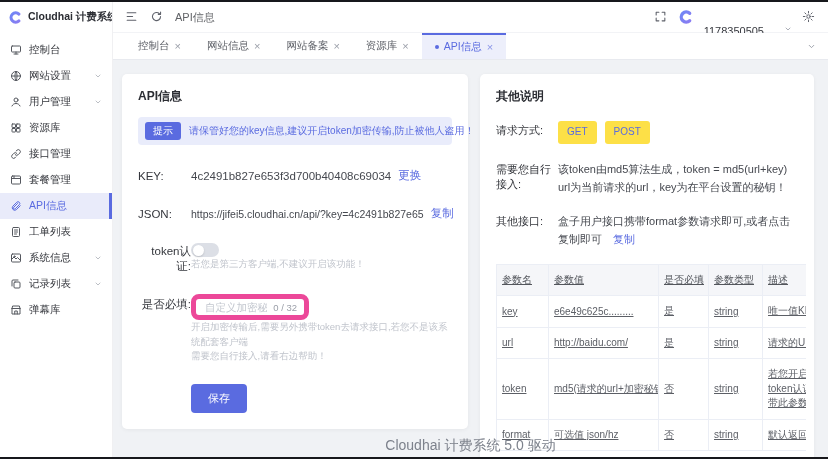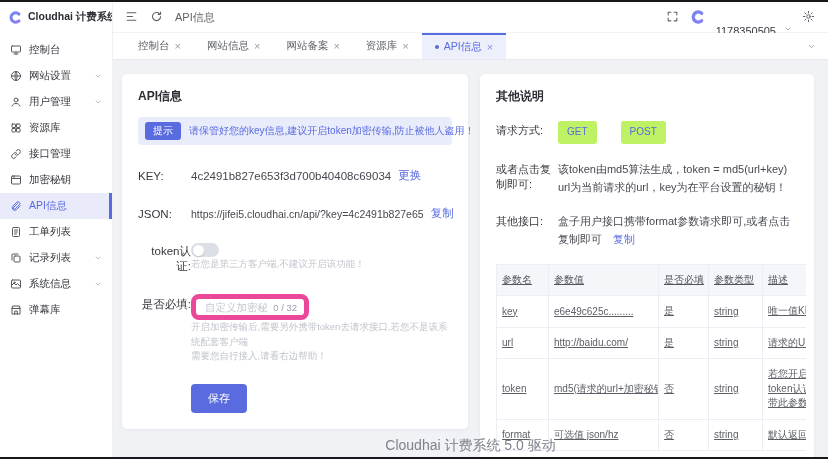--- a/index.html
+++ b/index.html
@@ -27,21 +27,21 @@
 
   
   .main{flex:1;display:flex;flex-direction:column;min-width:0;background:#f0f2f5;}
   .topbar{height:30px;flex:none;background:#fff;display:flex;align-items:center;gap:11px;
           padding:0 12px;border-bottom:1px solid #f2f3f6;}
   .tb-icon{width:14px;height:14px;color:#5f626b;display:inline-flex;cursor:pointer;flex:none;}
   .tb-icon svg{width:13px;height:13px;}
   .breadcrumb{font-size:11px;color:#606266;}
   .tb-right{margin-left:auto;display:flex;align-items:center;gap:10px;}
   .avatar{width:16px;height:16px;cursor:pointer;}
-  .user{display:flex;align-items:flex-start;gap:8px;font-size:11px;color:#35373d;cursor:pointer;margin-top:28px;}
+  .user{display:flex;align-items:flex-start;gap:20px;font-size:11px;color:#35373d;cursor:pointer;margin-top:28px;}
   .user .chev{display:inline-flex;color:#9a9ea8;}
   .user .chev svg{width:8px;height:8px;}
 
   .tabbar{height:26px;flex:none;background:#fff;border-bottom:1px solid #e8eaef;
           display:flex;align-items:stretch;padding-left:12px;}
   .tab{display:flex;align-items:center;gap:5px;padding:0 13px;font-size:10.5px;color:#5c5f66;cursor:pointer;}
   .tab .x{color:#9a9ea8;font-size:11px;line-height:1;}
   .tab .dot{width:4px;height:4px;border-radius:50%;background:#5a6be0;}
   .tab.active{background:#edeffb;color:#5a6be0;border-top:2px solid #5a6be0;box-sizing:border-box;}
   .tab.active .x{color:#8a96e8;}
@@ -76,21 +76,21 @@
   .input-box input{border:none;outline:none;flex:1;min-width:0;font-size:10.5px;color:#35373d;font-family:inherit;background:transparent;}
   .input-box input::placeholder{color:#c3c7cf;}
   .counter{font-size:9.5px;color:#9a9ea8;flex:none;margin-left:4px;}
   .save-btn{margin-top:20px;margin-left:53px;background:#5a6be0;color:#fff;border:none;border-radius:4px;
             font-size:11px;padding:7px 17px;cursor:pointer;font-family:inherit;}
 
   
   .spec-row{display:flex;margin-top:16px;font-size:11px;}
   .s-label{width:62px;flex:none;color:#35373d;padding-top:2px;}
   .s-body{flex:1;min-width:0;color:#45484f;line-height:1.65;}
-  .badge{display:inline-block;background:#bef264;color:#5a6be0;font-size:10px;padding:3px 9px;border-radius:3px;margin-right:24px;}
+  .badge{display:inline-block;background:#fde047;color:#5a6be0;font-size:10px;padding:3px 9px;border-radius:3px;margin-right:8px;}
   .s-link{color:#5a6be0;margin-left:8px;cursor:pointer;text-decoration:none;}
   .table-wrap{margin-top:16px;margin-right:-8px;overflow:hidden;}
   table{border-collapse:collapse;table-layout:fixed;width:336px;}
   th,td{border:1px solid #ebeef5;padding:8px 5px;font-size:10px;color:#5c5f66;text-align:left;
         font-weight:400;vertical-align:middle;overflow:hidden;text-decoration:underline;}
   th{background:#f5f6f9;color:#53565c;white-space:nowrap;}
   td{white-space:nowrap;}
   td.wrap{white-space:normal;line-height:1.45;}
 
   .footer{height:22px;flex:none;display:flex;align-items:center;justify-content:center;
@@ -175,62 +175,62 @@
             </span>
             <span class="mi-label">接口管理</span>
           </div>
           <div class="menu-item">
             <span class="icon ">
               <svg viewBox="0 0 24 24" fill="none" stroke="currentColor" stroke-width="2" stroke-linecap="round" stroke-linejoin="round">
                 <rect x="3" y="4" width="18" height="16" rx="2"></rect>
                 <path d="M3 9h18M8 4v5"></path>
               </svg>
             </span>
-            <span class="mi-label">加密秘钥</span>
+            <span class="mi-label">套餐管理</span>
           </div>
           <div class="menu-item active">
             <span class="icon ">
               <svg viewBox="0 0 24 24" fill="none" stroke="currentColor" stroke-width="2" stroke-linecap="round" stroke-linejoin="round">
                 <path d="M20.5 11.5l-8 8a5 5 0 0 1-7-7l8-8a3.5 3.5 0 0 1 5 5l-8 8a2 2 0 0 1-3-3l7.5-7.5"></path>
               </svg>
             </span>
             <span class="mi-label">API信息</span>
           </div>
           <div class="menu-item">
             <span class="icon ">
               <svg viewBox="0 0 24 24" fill="none" stroke="currentColor" stroke-width="2" stroke-linecap="round" stroke-linejoin="round">
                 <rect x="5" y="3" width="14" height="18" rx="2"></rect>
                 <path d="M9 8h6M9 12h6M9 16h4"></path>
               </svg>
             </span>
             <span class="mi-label">工单列表</span>
-          </div>
-          <div class="menu-item">
-            <span class="icon ">
-              <svg viewBox="0 0 24 24" fill="none" stroke="currentColor" stroke-width="2" stroke-linecap="round" stroke-linejoin="round">
-                <rect x="8" y="8" width="12" height="12" rx="2"></rect>
-                <path d="M4 16V6a2 2 0 0 1 2-2h10"></path>
-              </svg>
-            </span>
-            <span class="mi-label">记录列表</span>
-            <span class="mi-chevron">
-              <svg viewBox="0 0 24 24" fill="none" stroke="currentColor" stroke-width="2" stroke-linecap="round" stroke-linejoin="round">
-                <path d="M6 9l6 6 6-6"></path>
-              </svg>
-            </span>
           </div>
           <div class="menu-item">
             <span class="icon ">
               <svg viewBox="0 0 24 24" fill="none" stroke="currentColor" stroke-width="2" stroke-linecap="round" stroke-linejoin="round">
                 <rect x="3" y="4" width="18" height="16" rx="2"></rect>
                 <path d="M3 15l5-5 4 4 3-3 6 6"></path>
                 <circle cx="9" cy="9" r="1.2"></circle>
               </svg>
             </span>
             <span class="mi-label">系统信息</span>
+            <span class="mi-chevron">
+              <svg viewBox="0 0 24 24" fill="none" stroke="currentColor" stroke-width="2" stroke-linecap="round" stroke-linejoin="round">
+                <path d="M6 9l6 6 6-6"></path>
+              </svg>
+            </span>
+          </div>
+          <div class="menu-item">
+            <span class="icon ">
+              <svg viewBox="0 0 24 24" fill="none" stroke="currentColor" stroke-width="2" stroke-linecap="round" stroke-linejoin="round">
+                <rect x="8" y="8" width="12" height="12" rx="2"></rect>
+                <path d="M4 16V6a2 2 0 0 1 2-2h10"></path>
+              </svg>
+            </span>
+            <span class="mi-label">记录列表</span>
             <span class="mi-chevron">
               <svg viewBox="0 0 24 24" fill="none" stroke="currentColor" stroke-width="2" stroke-linecap="round" stroke-linejoin="round">
                 <path d="M6 9l6 6 6-6"></path>
               </svg>
             </span>
           </div>
           <div class="menu-item">
             <span class="icon ">
               <svg viewBox="0 0 24 24" fill="none" stroke="currentColor" stroke-width="2" stroke-linecap="round" stroke-linejoin="round">
                 <path d="M4 9l1.2-5h13.6L20 9M4 9v11h16V9M4 9h16M9.5 20v-6h5v6"></path>
@@ -370,21 +370,21 @@
 
         <div class="card card-right">
           <div class="card-title">其他说明</div>
 
           <div class="spec-row">
             <span class="s-label">请求方式:</span>
             <span class="s-body" id="methods-host"><span class="badge">GET</span><span class="badge">POST</span></span>
           </div>
 
           <div class="spec-row">
-            <span class="s-label">或者点击复制即可:</span>
+            <span class="s-label">需要您自行接入:</span>
             <span class="s-body">该token由md5算法生成，token = md5(url+key) url为当前请求的url，key为在平台设置的秘钥！</span>
           </div>
 
           <div class="spec-row">
             <span class="s-label">其他接口:</span>
             <span class="s-body">
               <span>盒子用户接口携带format参数请求即可,或者点击复制即可</span>
               <a class="s-link">复制</a>
             </span>
           </div>

